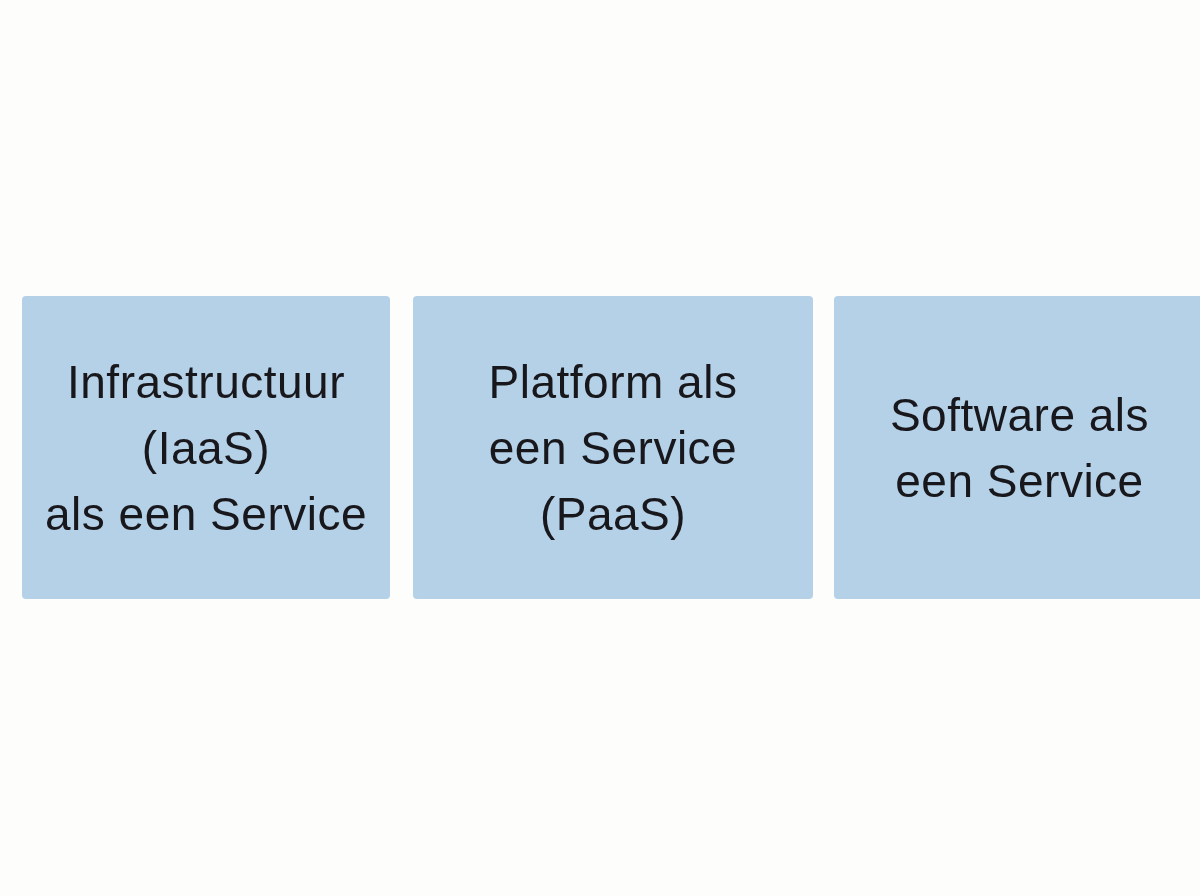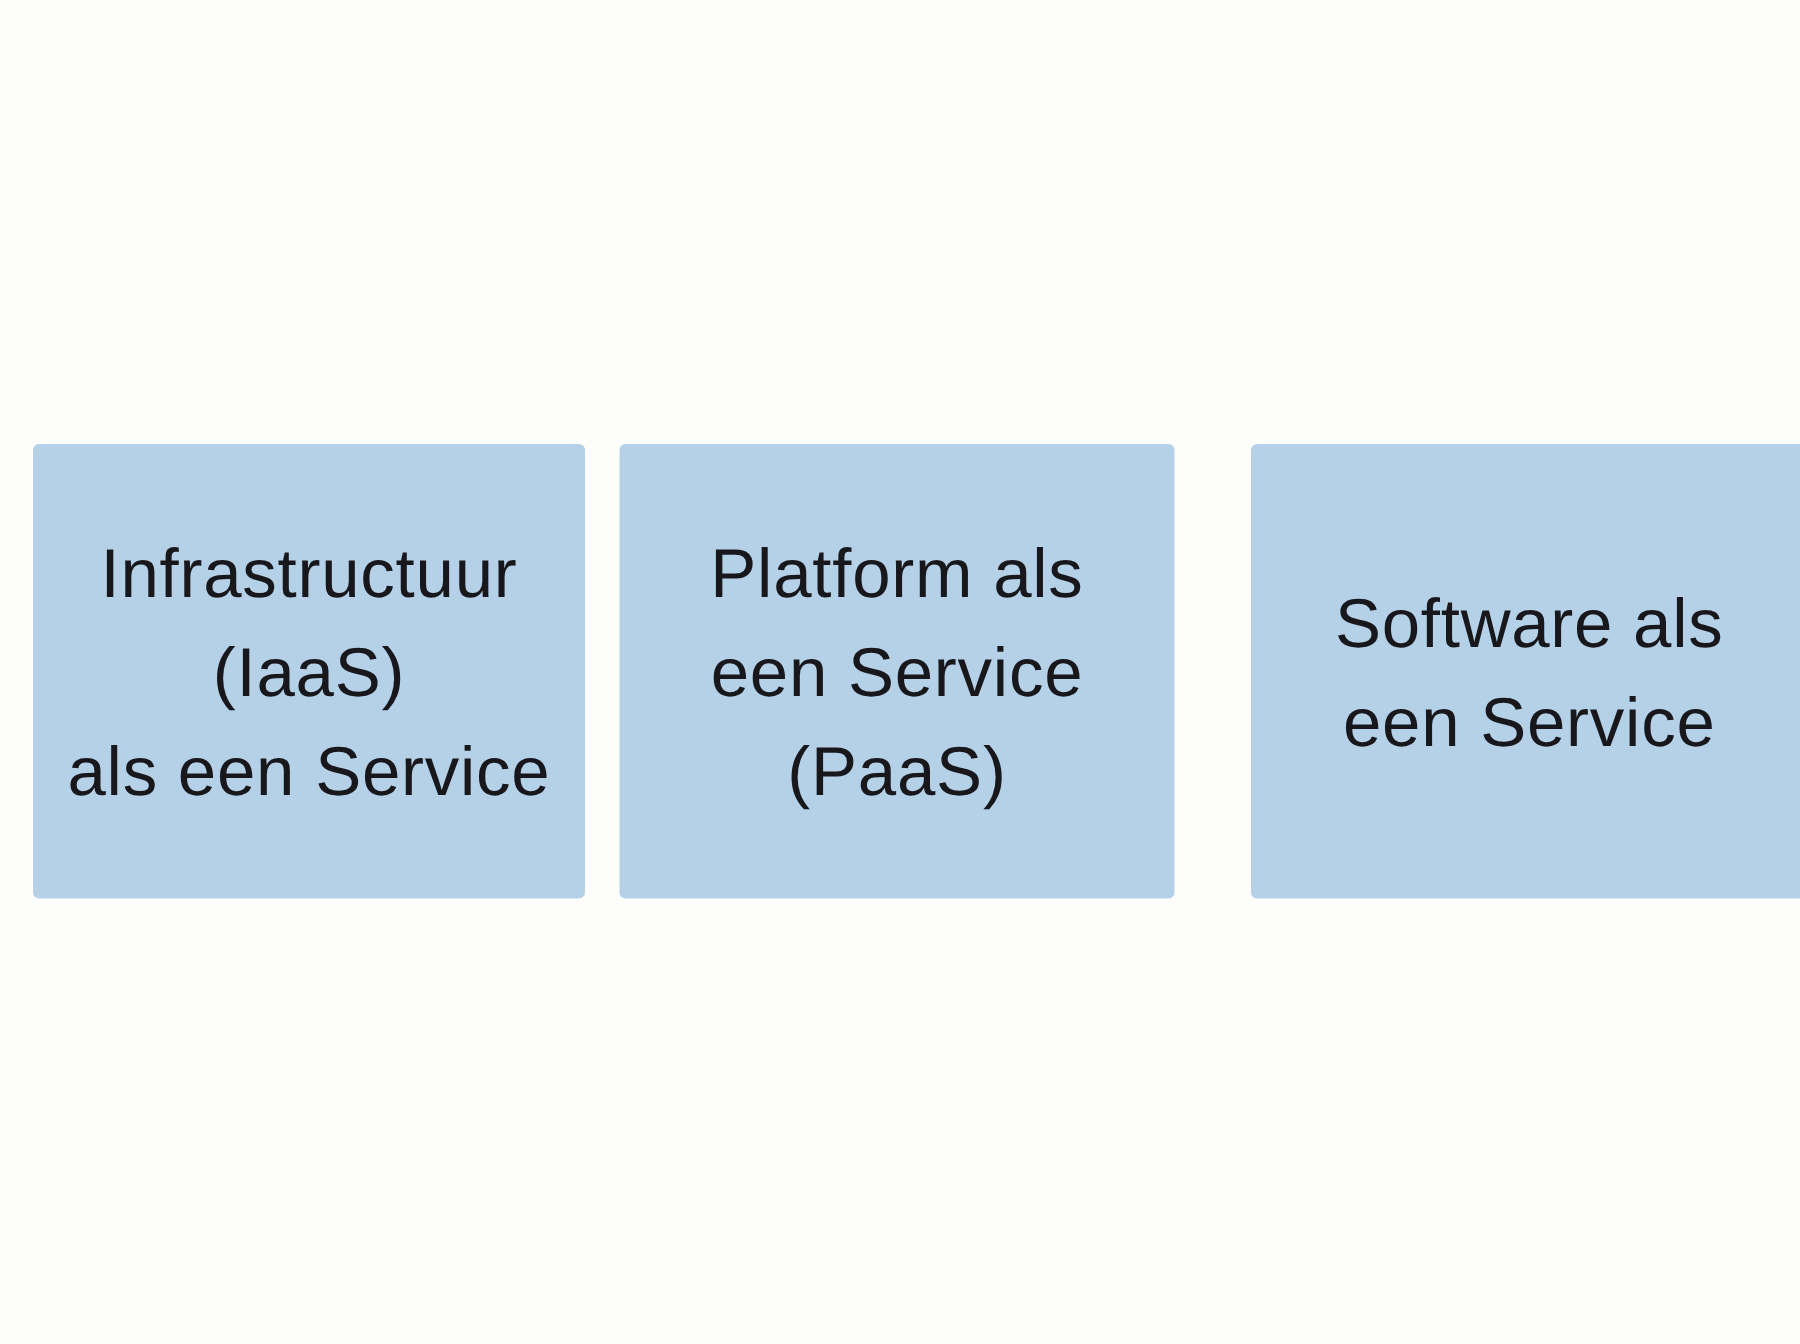--- a/index.html
+++ b/index.html
@@ -33,21 +33,21 @@
   .service-box .line {
     display: block;
     color: #17171c;
     font-size: 46px;
     line-height: 66px;
     font-weight: 500;
     letter-spacing: 0.5px;
     white-space: nowrap;
   }
   #box-iaas { left: 22px;  width: 368px; }
-  #box-paas { left: 413px; width: 370px; }
+  #box-paas { left: 413px; width: 400px; }
   #box-saas { left: 806px; width: 371px; margin-left: 28px; }
 </style>
 </head>
 <body>
 
 <div class="canvas">
 
   <div class="service-box" id="box-iaas">
     <span class="line">Infrastructuur</span>
     <span class="line">(IaaS)</span>

